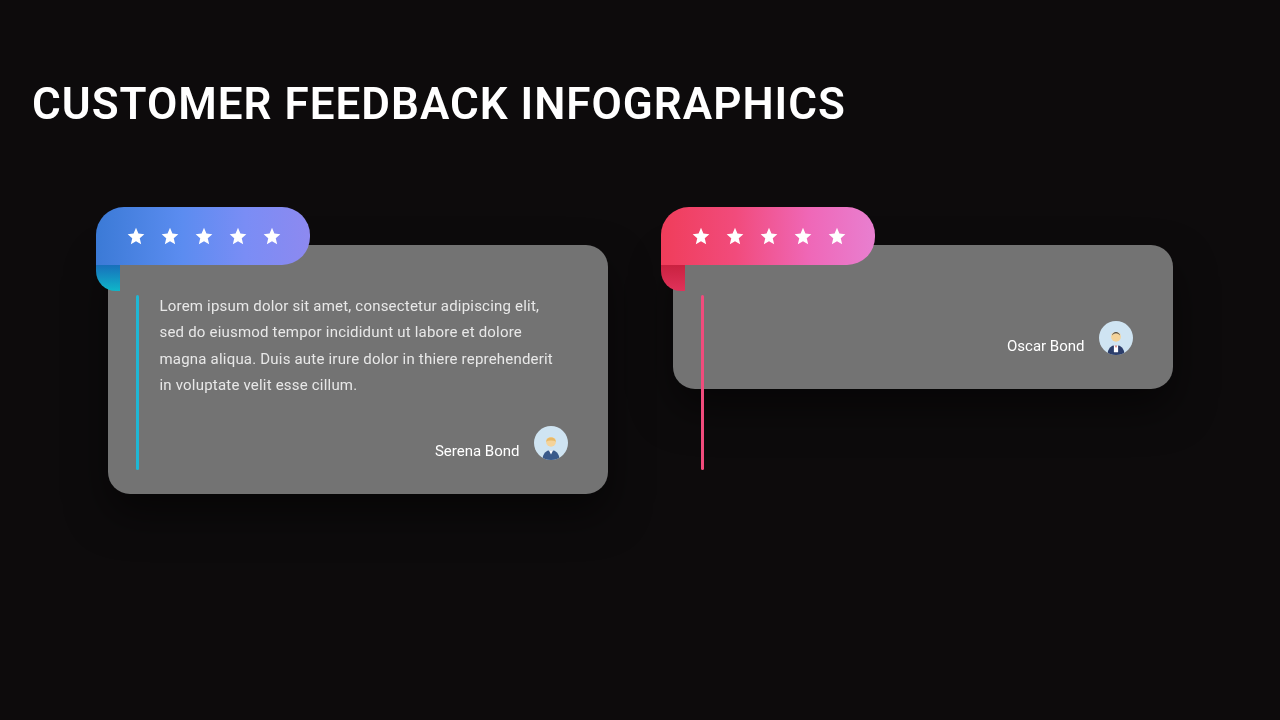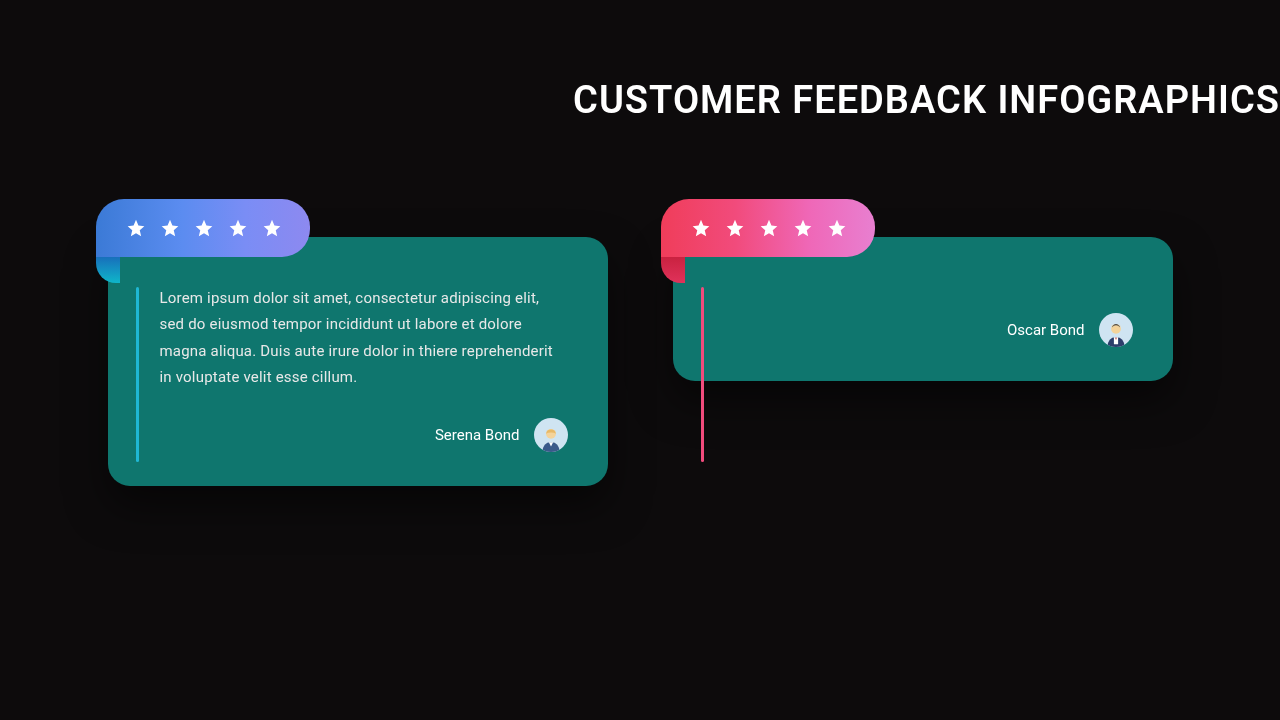--- a/index.html
+++ b/index.html
@@ -6,25 +6,26 @@
   body {
     width: 1280px;
     height: 720px;
     background: #0d0b0c;
     font-family: -apple-system, BlinkMacSystemFont, "Segoe UI", Roboto, Arial, sans-serif;
     color: #fff;
     overflow: hidden;
     position: relative;
   }
   .title {
-    text-align: right;
-    font-size: 38px;
+    text-align: left;
+    font-size: 44px;
     font-weight: 600;
     letter-spacing: 1px;
     margin-top: 78px;
+    padding-left: 32px;
   }
   .cards {
     display: flex;
     justify-content: center;
     gap: 65px;
     margin-top: 115px;
     padding: 0 80px;
   }
   .card-wrap {
     position: relative;
@@ -58,21 +59,21 @@
     z-index: 1;
   }
   .badge-fold.blue { background: linear-gradient(180deg, #1a5fb8 0%, #0fb6c9 100%); }
   .badge-fold.pink { background: linear-gradient(180deg, #c41e3a 0%, #e0325a 100%); }
   .rating-badge .star {
     width: 20px;
     height: 20px;
     fill: #fff;
   }
   .card {
-    background: #0f766e;
+    background: #737373;
     border-radius: 22px;
     padding: 48px 40px 34px 40px;
     box-shadow: 0 20px 40px rgba(0,0,0,0.5);
     position: relative;
   }
   .accent-bar {
     position: absolute;
     left: 28px;
     top: 50px;
     width: 3px;
@@ -83,21 +84,21 @@
   .accent-bar.pink { background: linear-gradient(180deg, #f14b7c 0%, #f14b7c 100%); }
   .card-text {
     font-size: 15px;
     line-height: 1.75;
     color: #e8e8e8;
     margin-left: 12px;
     letter-spacing: 0.2px;
   }
   .author-row {
     display: flex;
-    align-items: center;
+    align-items: flex-end;
     justify-content: flex-end;
     gap: 14px;
     margin-top: 28px;
   }
   .author-name {
     font-size: 15px;
     color: #fff;
   }
   .avatar {
     width: 34px;

